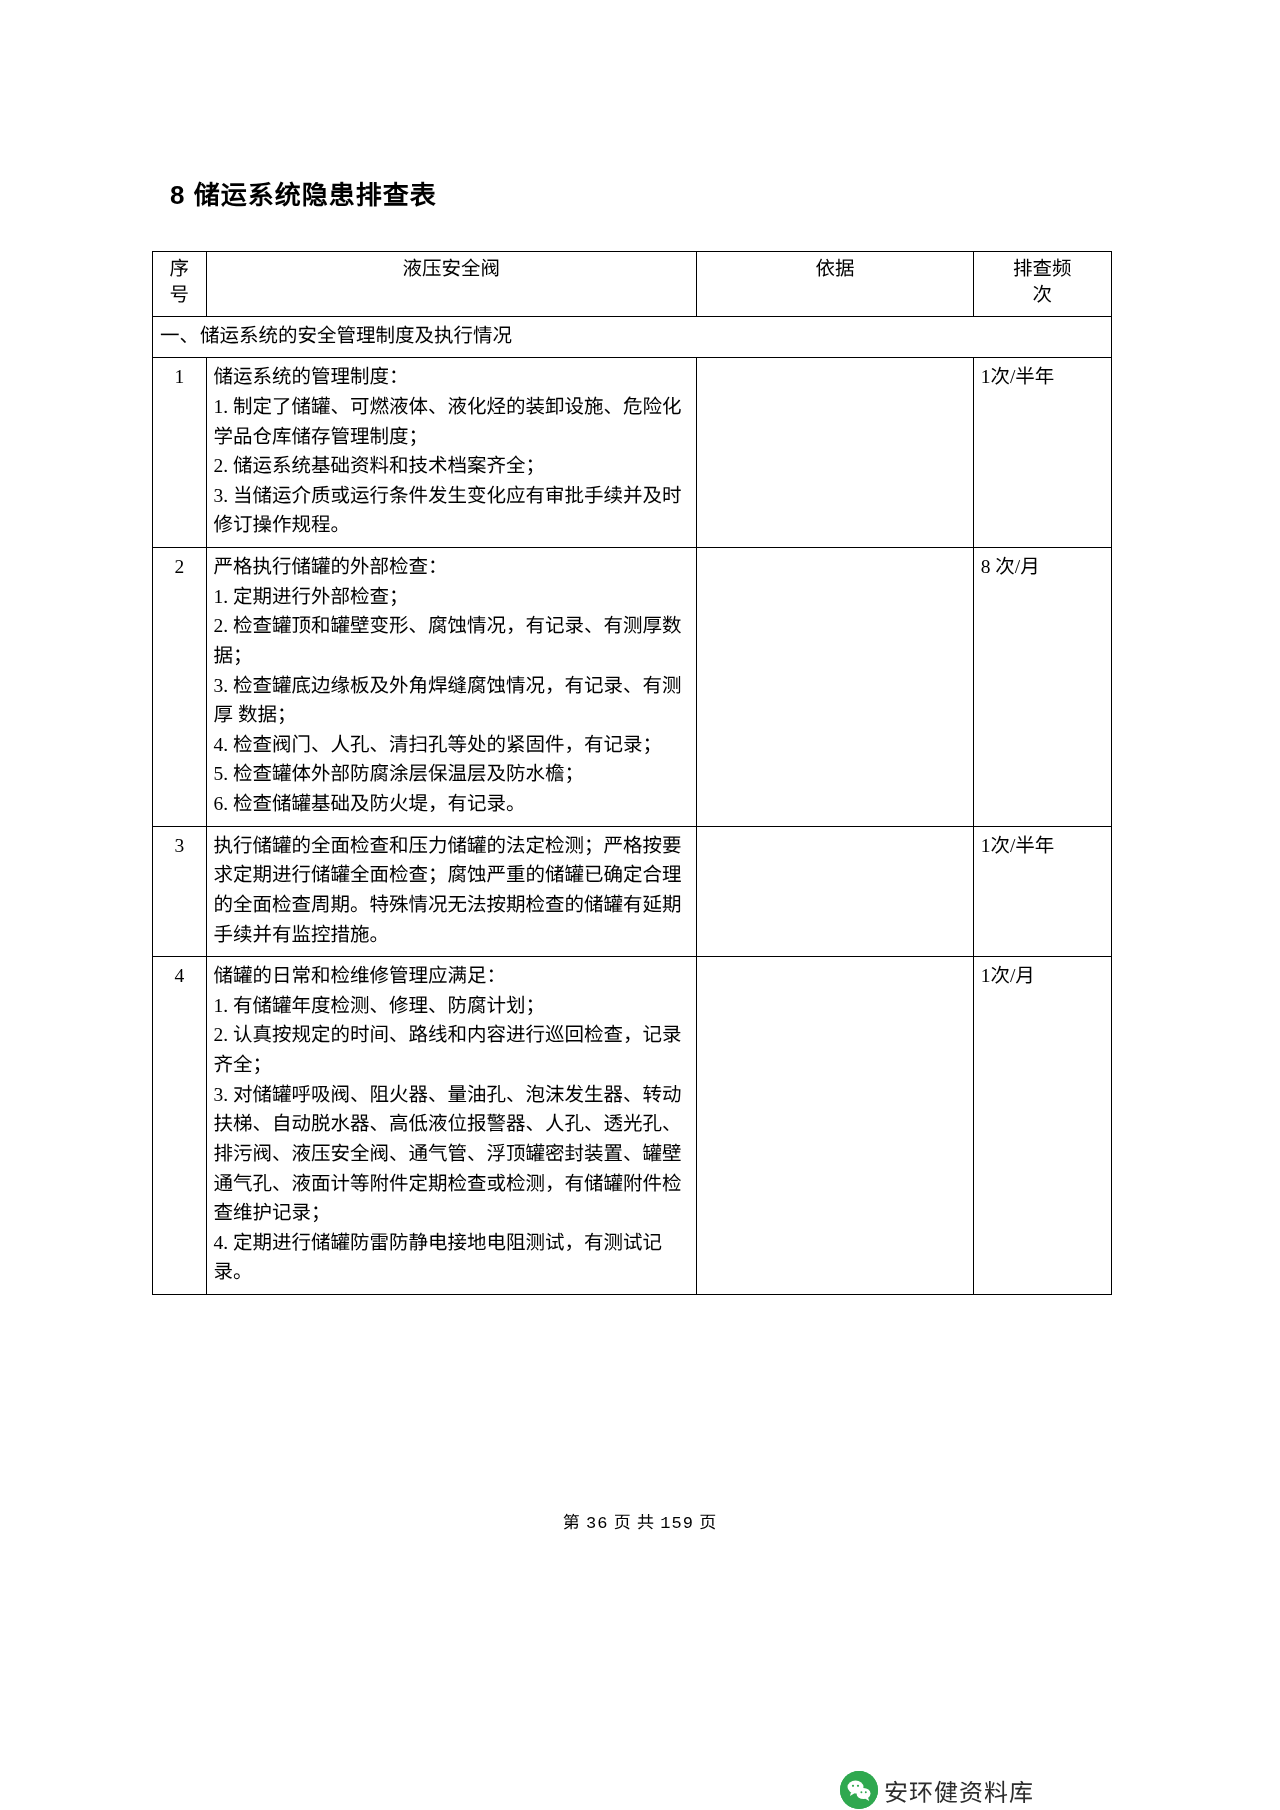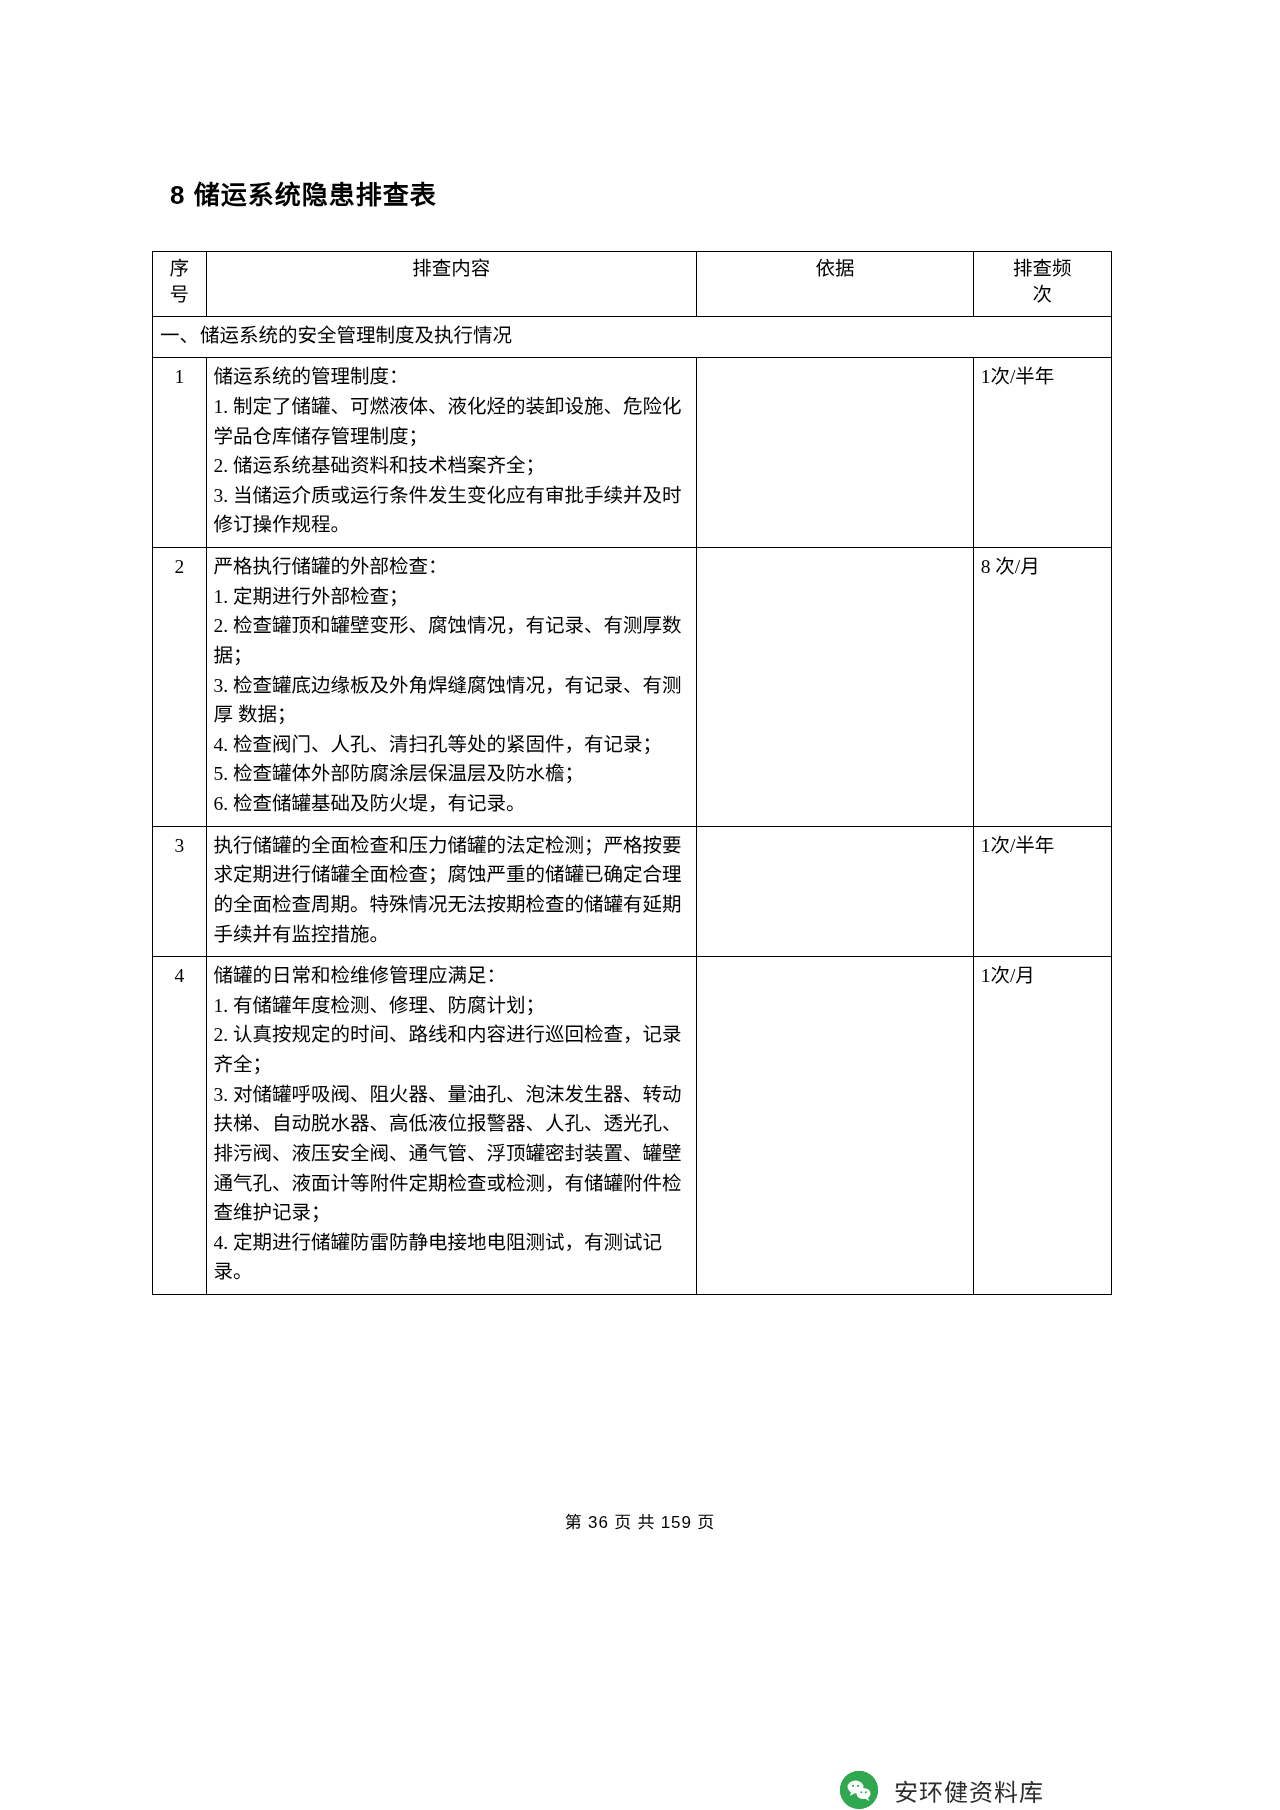--- a/index.html
+++ b/index.html
@@ -79,29 +79,29 @@
   .footer {
     position: absolute;
     top: 1472px;
     left: 0;
     width: 1280px;
     text-align: center;
     font-size: 17px;
     letter-spacing: 1px;
   }
   .footer .num {
-    font-family: Liberation Sans, sans-serif;
+    font-family: Liberation Mono, monospace;
   }
   .watermark {
     position: absolute;
     left: 840px;
     top: 1735px;
     display: flex;
     align-items: center;
-    gap: 16px;
+    gap: 6px;
   }
   .wm-circle {
     width: 38px;
     height: 38px;
     border-radius: 50%;
     background: #2fa84f;
     position: relative;
     flex: 0 0 auto;
   }
   .wm-circle svg { display: block; }
@@ -123,21 +123,21 @@
     <colgroup>
       <col class="c-idx">
       <col class="c-content">
       <col class="c-basis">
       <col class="c-freq">
     </colgroup>
     <tbody>
       <tr class="hdr">
         <td class="idx-head" style="white-space: pre-line;">序
 号</td>
-        <td>排查内容</td>
+        <td>液压安全阀</td>
         <td>依据</td>
         <td style="white-space: pre-line;">排查频
 次</td>
       </tr>
 
       <tr>
         <td class="section" colspan="4">
           <span class="sec-num">一、</span><span>储运系统的安全管理制度及执行情况</span>
         </td>
       </tr>

